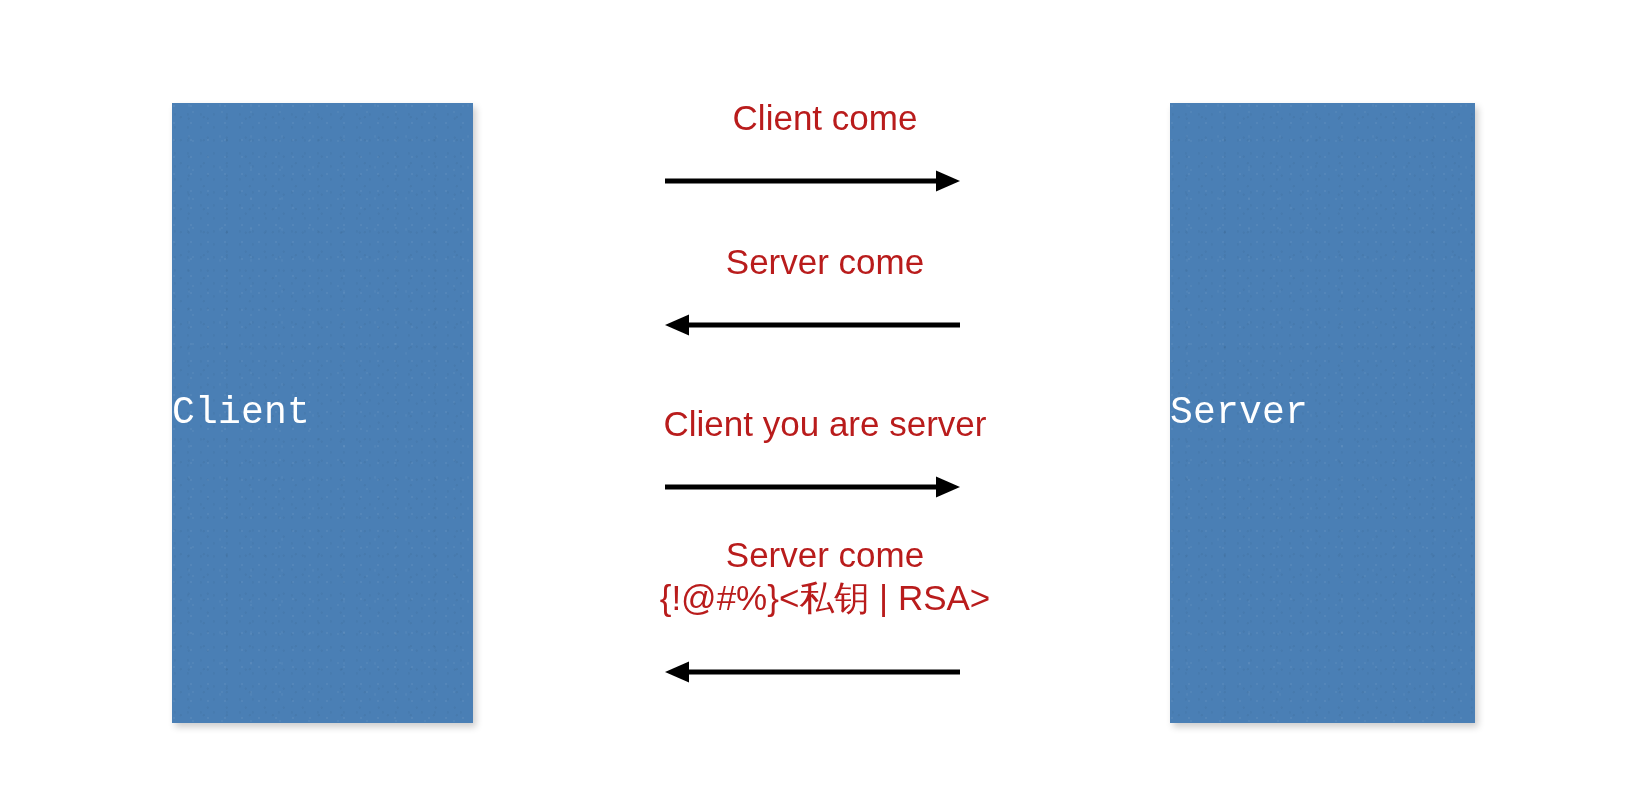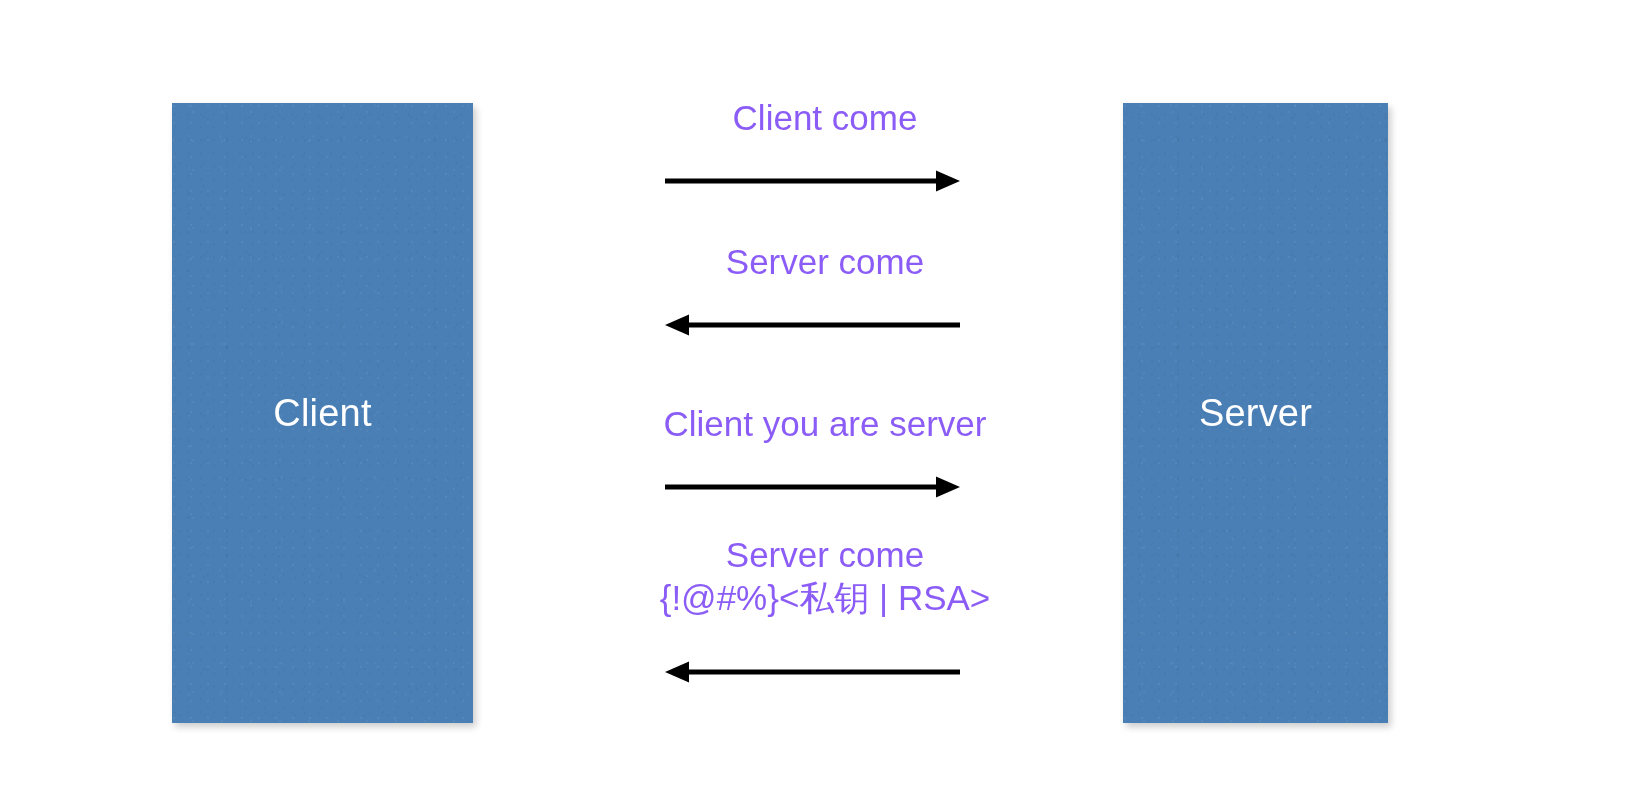--- a/index.html
+++ b/index.html
@@ -25,53 +25,54 @@
     height: 808px;
     background: #ffffff;
   }
 
   
   .actor-box {
     position: absolute;
     box-sizing: border-box;
     display: flex;
     align-items: center;
-    justify-content: center;
+    justify-content: flex-start;
     background-color: #4a7fb5;
     background-image:
       radial-gradient(circle at 12% 18%, rgba(255,255,255,0.055) 0 1px, transparent 1.4px),
       radial-gradient(circle at 38% 62%, rgba(0,0,0,0.045) 0 1px, transparent 1.4px),
       radial-gradient(circle at 72% 31%, rgba(255,255,255,0.045) 0 1px, transparent 1.4px),
       radial-gradient(circle at 88% 82%, rgba(0,0,0,0.04) 0 1px, transparent 1.4px),
       radial-gradient(circle at 55% 8%, rgba(255,255,255,0.04) 0 1px, transparent 1.4px),
       radial-gradient(circle at 22% 88%, rgba(0,0,0,0.035) 0 1px, transparent 1.4px);
     background-size: 17px 17px, 23px 23px, 29px 29px, 19px 19px, 31px 31px, 13px 13px;
     box-shadow: 3px 4px 7px rgba(0,0,0,0.20);
+    font-family: Liberation Mono, monospace;
   }
   .actor-label {
     color: #ffffff;
     font-size: 38px;
     font-weight: 300;
     letter-spacing: 0.2px;
     line-height: 1;
     user-select: none;
   }
 
   #actor-client { left: 172px; top: 103px; width: 301px; height: 620px; }
-  #actor-server { left: 1123px; top: 103px; width: 265px; height: 620px; }
+  #actor-server { left: 1170px; top: 103px; width: 305px; height: 620px; }
 
   
   .message {
     position: absolute;
     left: 500px;
     width: 650px;
     text-align: center;
   }
   .message-label {
-    color: #8b5cf6;
+    color: #b91c1c;
     font-size: 35px;
     font-weight: 400;
     line-height: 1.23;
     white-space: pre-line;
     user-select: none;
   }
   .message-arrow {
     position: absolute;
     left: 0;
     width: 650px;

